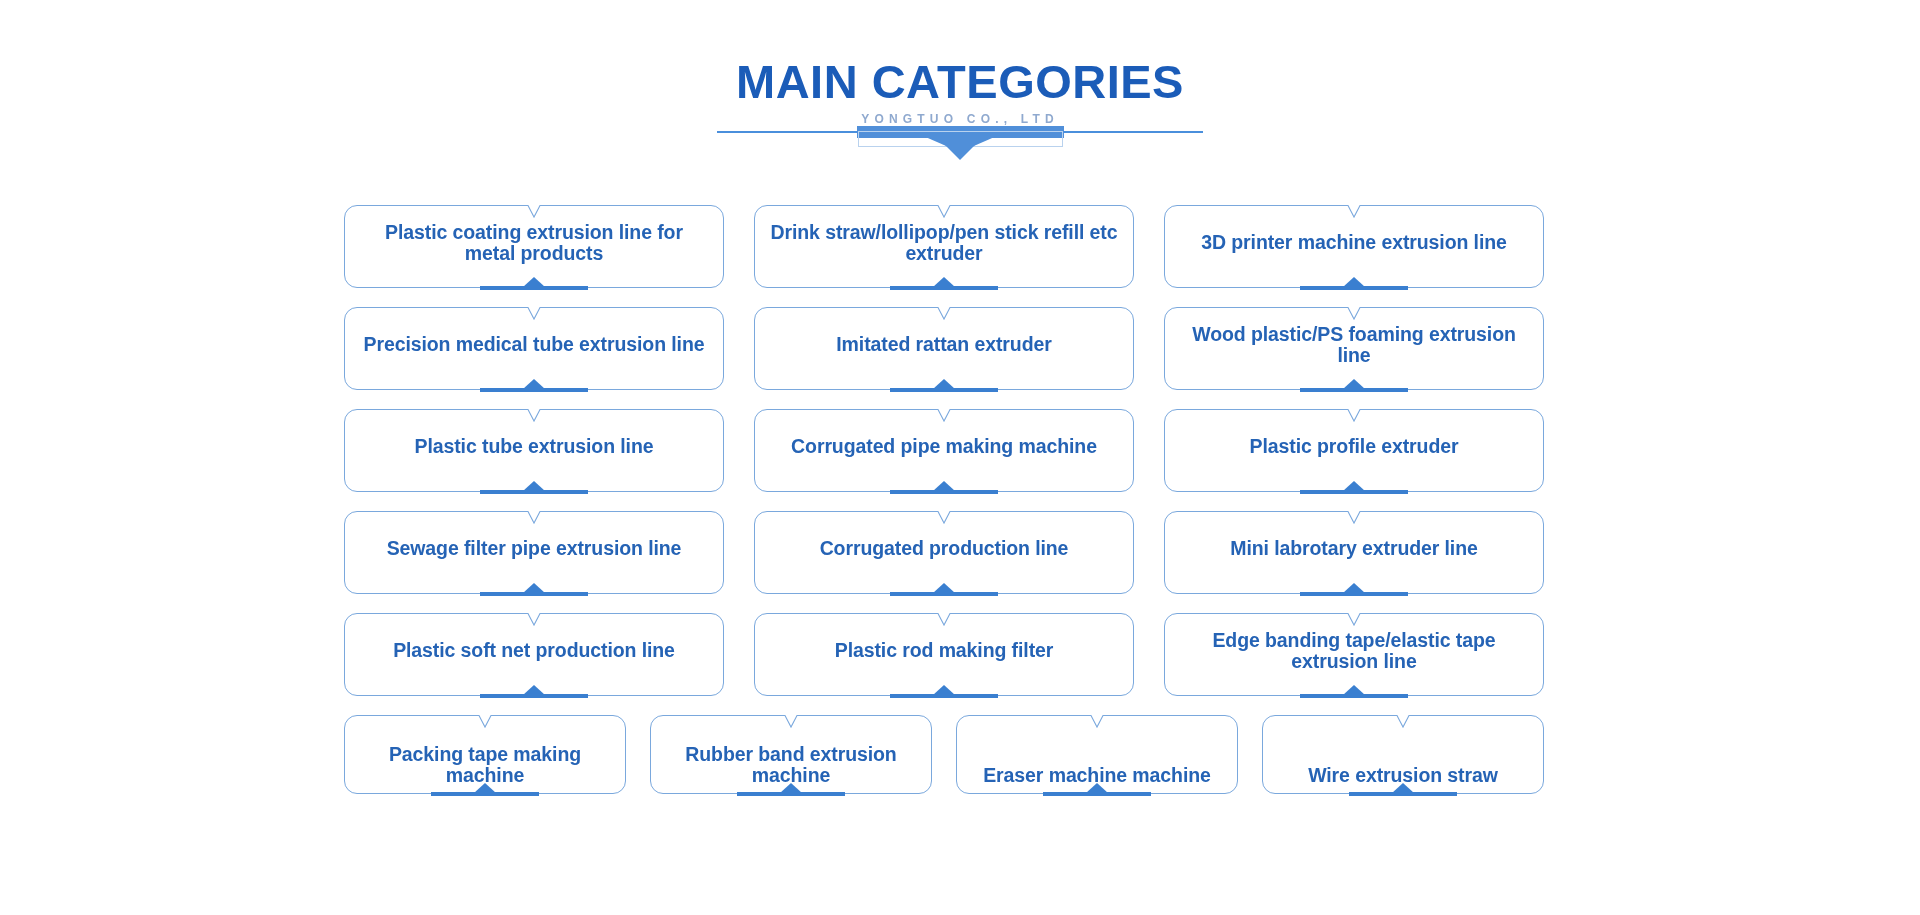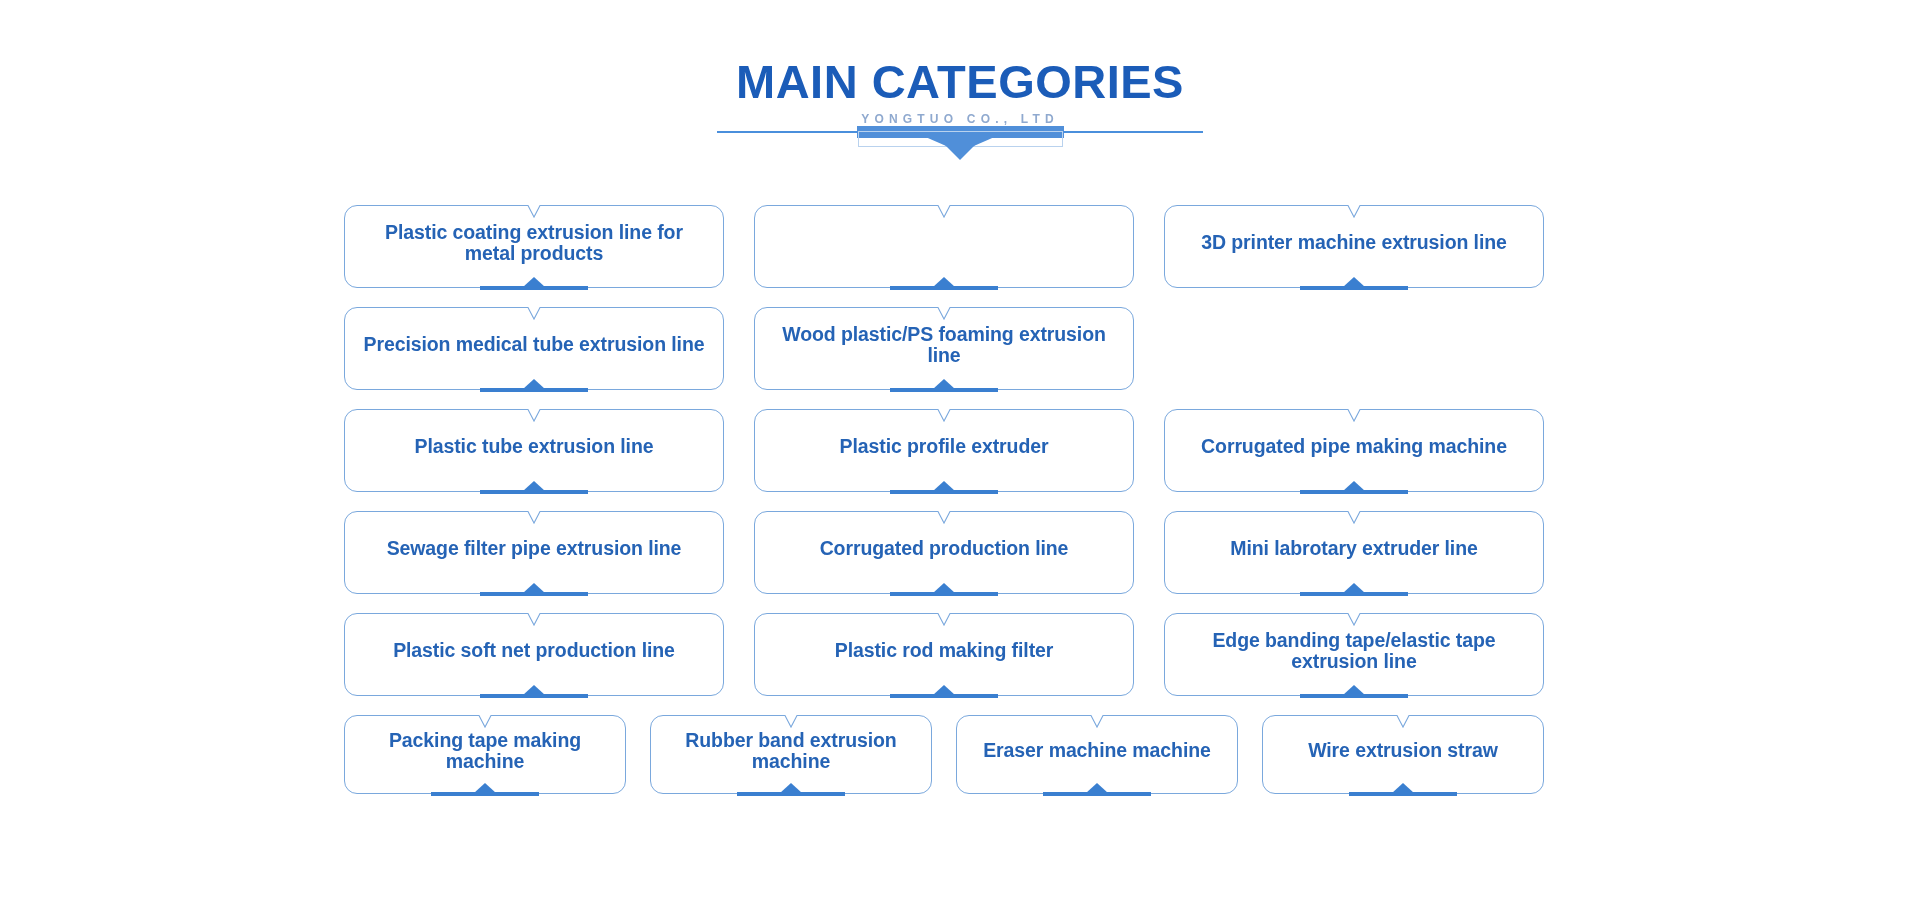--- a/index.html
+++ b/index.html
@@ -134,20 +134,21 @@
     background: #ffffff;
     display: flex;
     align-items: center;
     justify-content: center;
     padding: 0 14px 8px 14px;
   }
 
   .row-last .card {
     width: 290px;
     height: 79px;
+    align-items: flex-end;
   }
 
   .card-label {
     font-size: 19.5px;
     font-weight: bold;
     color: #2563b5;
     text-align: center;
     line-height: 1.04;
     letter-spacing: -0.1px;
   }
@@ -225,20 +226,21 @@
             <div class="accent-line"></div>
             <div class="accent-tri"></div>
           </div>
         </div>
         <div class="card">
           <div class="notch">
             <svg width="46" height="16" viewBox="0 0 46 16">
               <path d="M0 1.5 L17 1.5 L23 13 L29 1.5 L46 1.5" fill="none" stroke="#7aa8dd" stroke-width="1.1"></path>
             </svg>
           </div>
+          <div class="card-label">Drink straw/lollipop/pen stick refill etc extruder</div>
           <div class="accent">
             <div class="accent-line"></div>
             <div class="accent-tri"></div>
           </div>
         </div>
         <div class="card">
           <div class="notch">
             <svg width="46" height="16" viewBox="0 0 46 16">
               <path d="M0 1.5 L17 1.5 L23 13 L29 1.5 L46 1.5" fill="none" stroke="#7aa8dd" stroke-width="1.1"></path>
             </svg>
@@ -262,20 +264,32 @@
             <div class="accent-line"></div>
             <div class="accent-tri"></div>
           </div>
         </div>
         <div class="card">
           <div class="notch">
             <svg width="46" height="16" viewBox="0 0 46 16">
               <path d="M0 1.5 L17 1.5 L23 13 L29 1.5 L46 1.5" fill="none" stroke="#7aa8dd" stroke-width="1.1"></path>
             </svg>
           </div>
+          <div class="card-label">Imitated rattan extruder</div>
+          <div class="accent">
+            <div class="accent-line"></div>
+            <div class="accent-tri"></div>
+          </div>
+        </div>
+        <div class="card">
+          <div class="notch">
+            <svg width="46" height="16" viewBox="0 0 46 16">
+              <path d="M0 1.5 L17 1.5 L23 13 L29 1.5 L46 1.5" fill="none" stroke="#7aa8dd" stroke-width="1.1"></path>
+            </svg>
+          </div>
           <div class="card-label">Wood plastic/PS foaming extrusion line</div>
           <div class="accent">
             <div class="accent-line"></div>
             <div class="accent-tri"></div>
           </div>
         </div>
       </div>
       <div class="row">
         <div class="card">
           <div class="notch">
@@ -288,38 +302,38 @@
             <div class="accent-line"></div>
             <div class="accent-tri"></div>
           </div>
         </div>
         <div class="card">
           <div class="notch">
             <svg width="46" height="16" viewBox="0 0 46 16">
               <path d="M0 1.5 L17 1.5 L23 13 L29 1.5 L46 1.5" fill="none" stroke="#7aa8dd" stroke-width="1.1"></path>
             </svg>
           </div>
+          <div class="card-label">Corrugated pipe making machine</div>
+          <div class="accent">
+            <div class="accent-line"></div>
+            <div class="accent-tri"></div>
+          </div>
+        </div>
+        <div class="card">
+          <div class="notch">
+            <svg width="46" height="16" viewBox="0 0 46 16">
+              <path d="M0 1.5 L17 1.5 L23 13 L29 1.5 L46 1.5" fill="none" stroke="#7aa8dd" stroke-width="1.1"></path>
+            </svg>
+          </div>
           <div class="card-label">Plastic profile extruder</div>
           <div class="accent">
             <div class="accent-line"></div>
             <div class="accent-tri"></div>
           </div>
         </div>
-        <div class="card">
-          <div class="notch">
-            <svg width="46" height="16" viewBox="0 0 46 16">
-              <path d="M0 1.5 L17 1.5 L23 13 L29 1.5 L46 1.5" fill="none" stroke="#7aa8dd" stroke-width="1.1"></path>
-            </svg>
-          </div>
-          <div class="card-label">Corrugated pipe making machine</div>
-          <div class="accent">
-            <div class="accent-line"></div>
-            <div class="accent-tri"></div>
-          </div>
-        </div>
       </div>
       <div class="row">
         <div class="card">
           <div class="notch">
             <svg width="46" height="16" viewBox="0 0 46 16">
               <path d="M0 1.5 L17 1.5 L23 13 L29 1.5 L46 1.5" fill="none" stroke="#7aa8dd" stroke-width="1.1"></path>
             </svg>
           </div>
           <div class="card-label">Sewage filter pipe extrusion line</div>
           <div class="accent">

